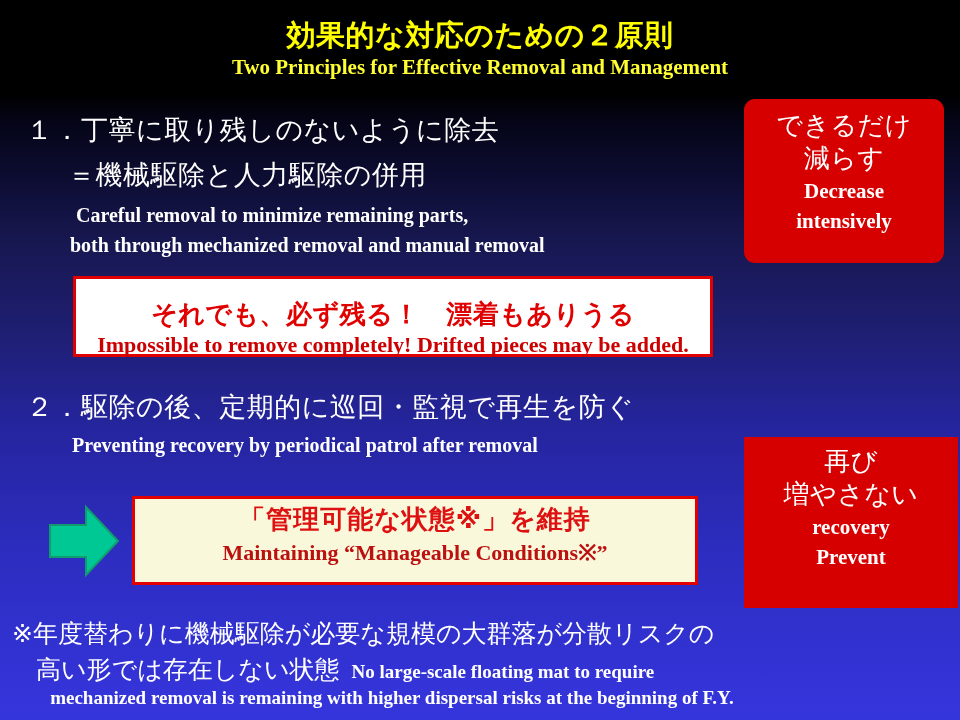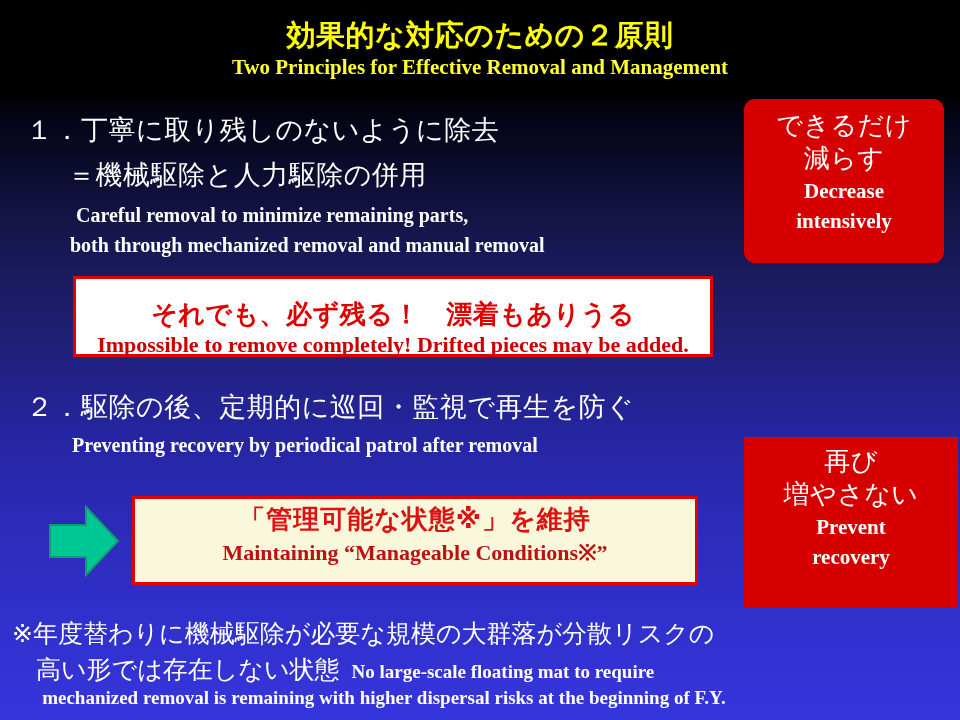--- a/index.html
+++ b/index.html
@@ -240,21 +240,21 @@
   #foot-en1 {
     color: #ffffff;
     font-family: "Liberation Serif", serif;
     font-weight: bold;
     font-size: 19px;
     margin-left: 12px;
     vertical-align: baseline;
   }
   #foot-en2 {
     position: absolute;
-    left: 4px;
+    left: 12px;
     top: 687px;
     width: 760px;
     text-align: center;
     color: #ffffff;
     font-family: "Liberation Serif", serif;
     font-weight: bold;
     font-size: 19px;
     white-space: nowrap;
   }
 </style>
@@ -284,22 +284,22 @@
     <div id="warn-jp">それでも、必ず残る！　漂着もありうる</div>
     <div id="warn-en">Impossible to remove completely!  Drifted pieces may be added.</div>
   </div>
 
   <div id="p2-line1">２．駆除の後、定期的に巡回・監視で再生を防ぐ</div>
   <div id="p2-en">Preventing recovery by periodical patrol after removal</div>
 
   <div class="red-box" id="red-box-2">
     <div class="rb-jp">再び</div>
     <div class="rb-jp">増やさない</div>
+    <div class="rb-en">recovery</div>
     <div class="rb-en">Prevent</div>
-    <div class="rb-en">recovery</div>
   </div>
 
   <svg id="green-arrow" viewBox="0 0 72 76">
     <polygon points="2,22 38,22 38,4 70,38 38,72 38,54 2,54" fill="#00c894" stroke="#119c6e" stroke-width="2" stroke-linejoin="miter"></polygon>
   </svg>
 
   <div id="cream-box">
     <div id="cream-jp">「管理可能な状態※」を維持</div>
     <div id="cream-en">Maintaining “Manageable Conditions※”</div>
   </div>

